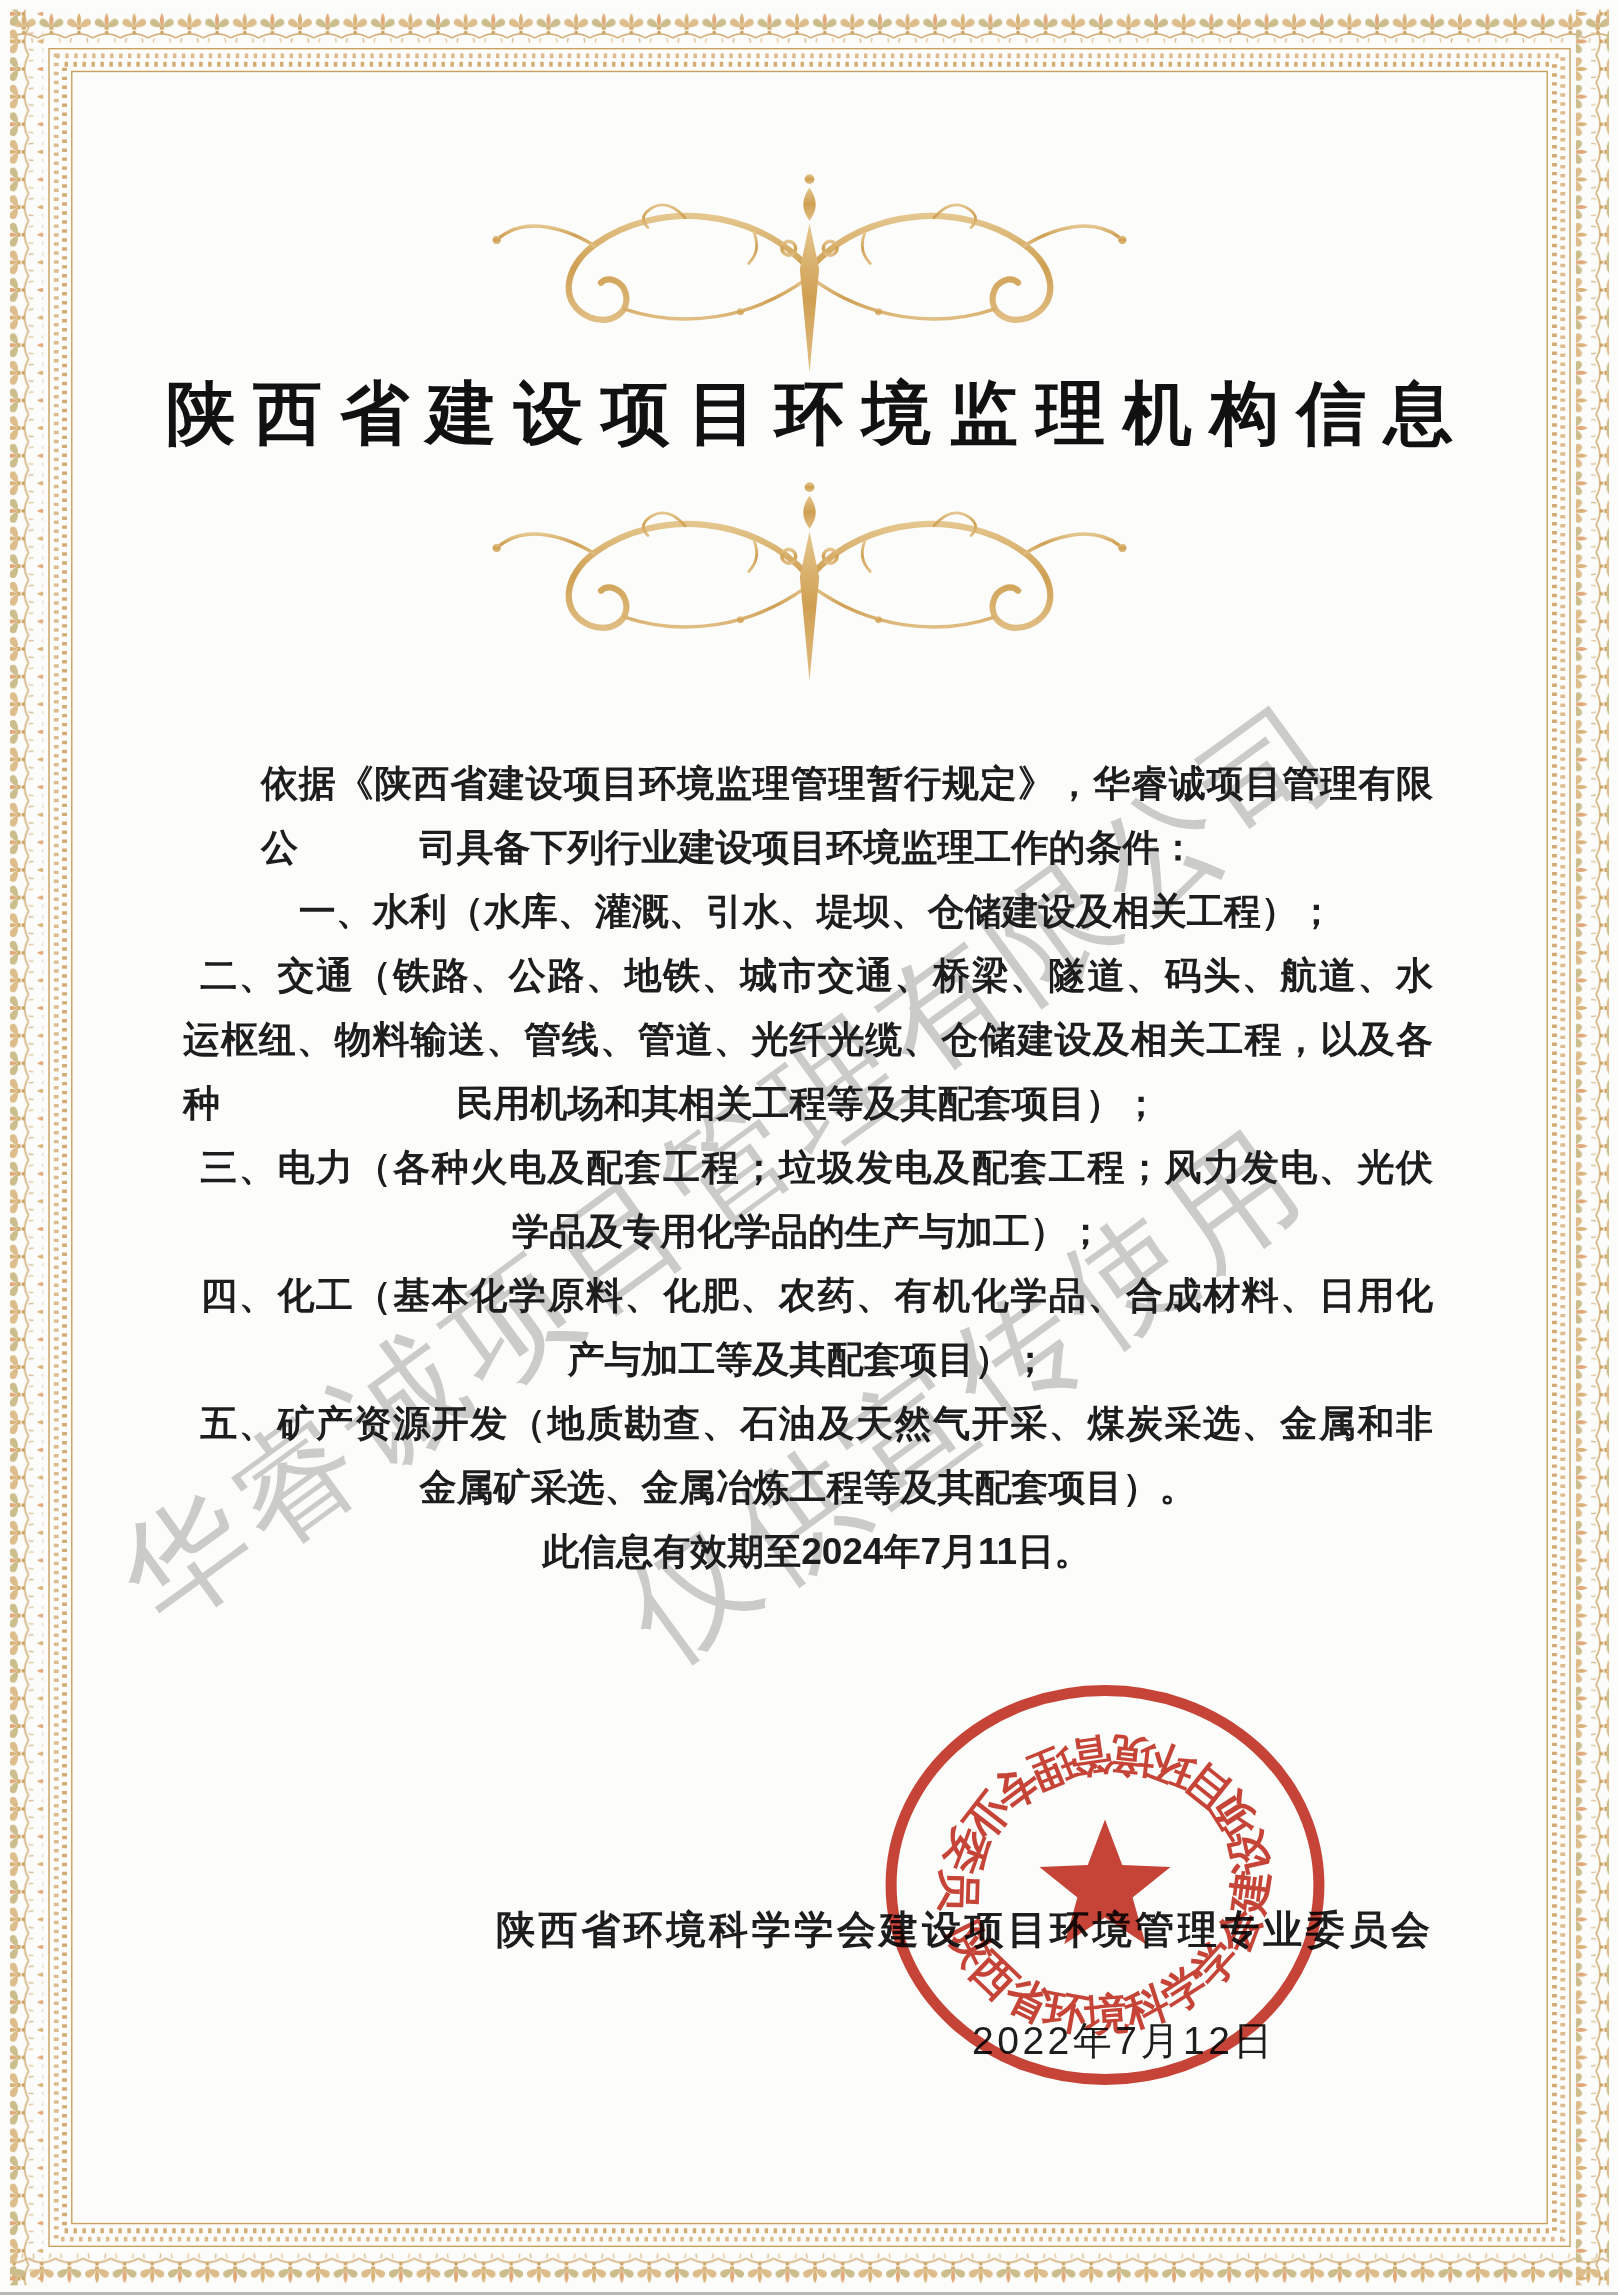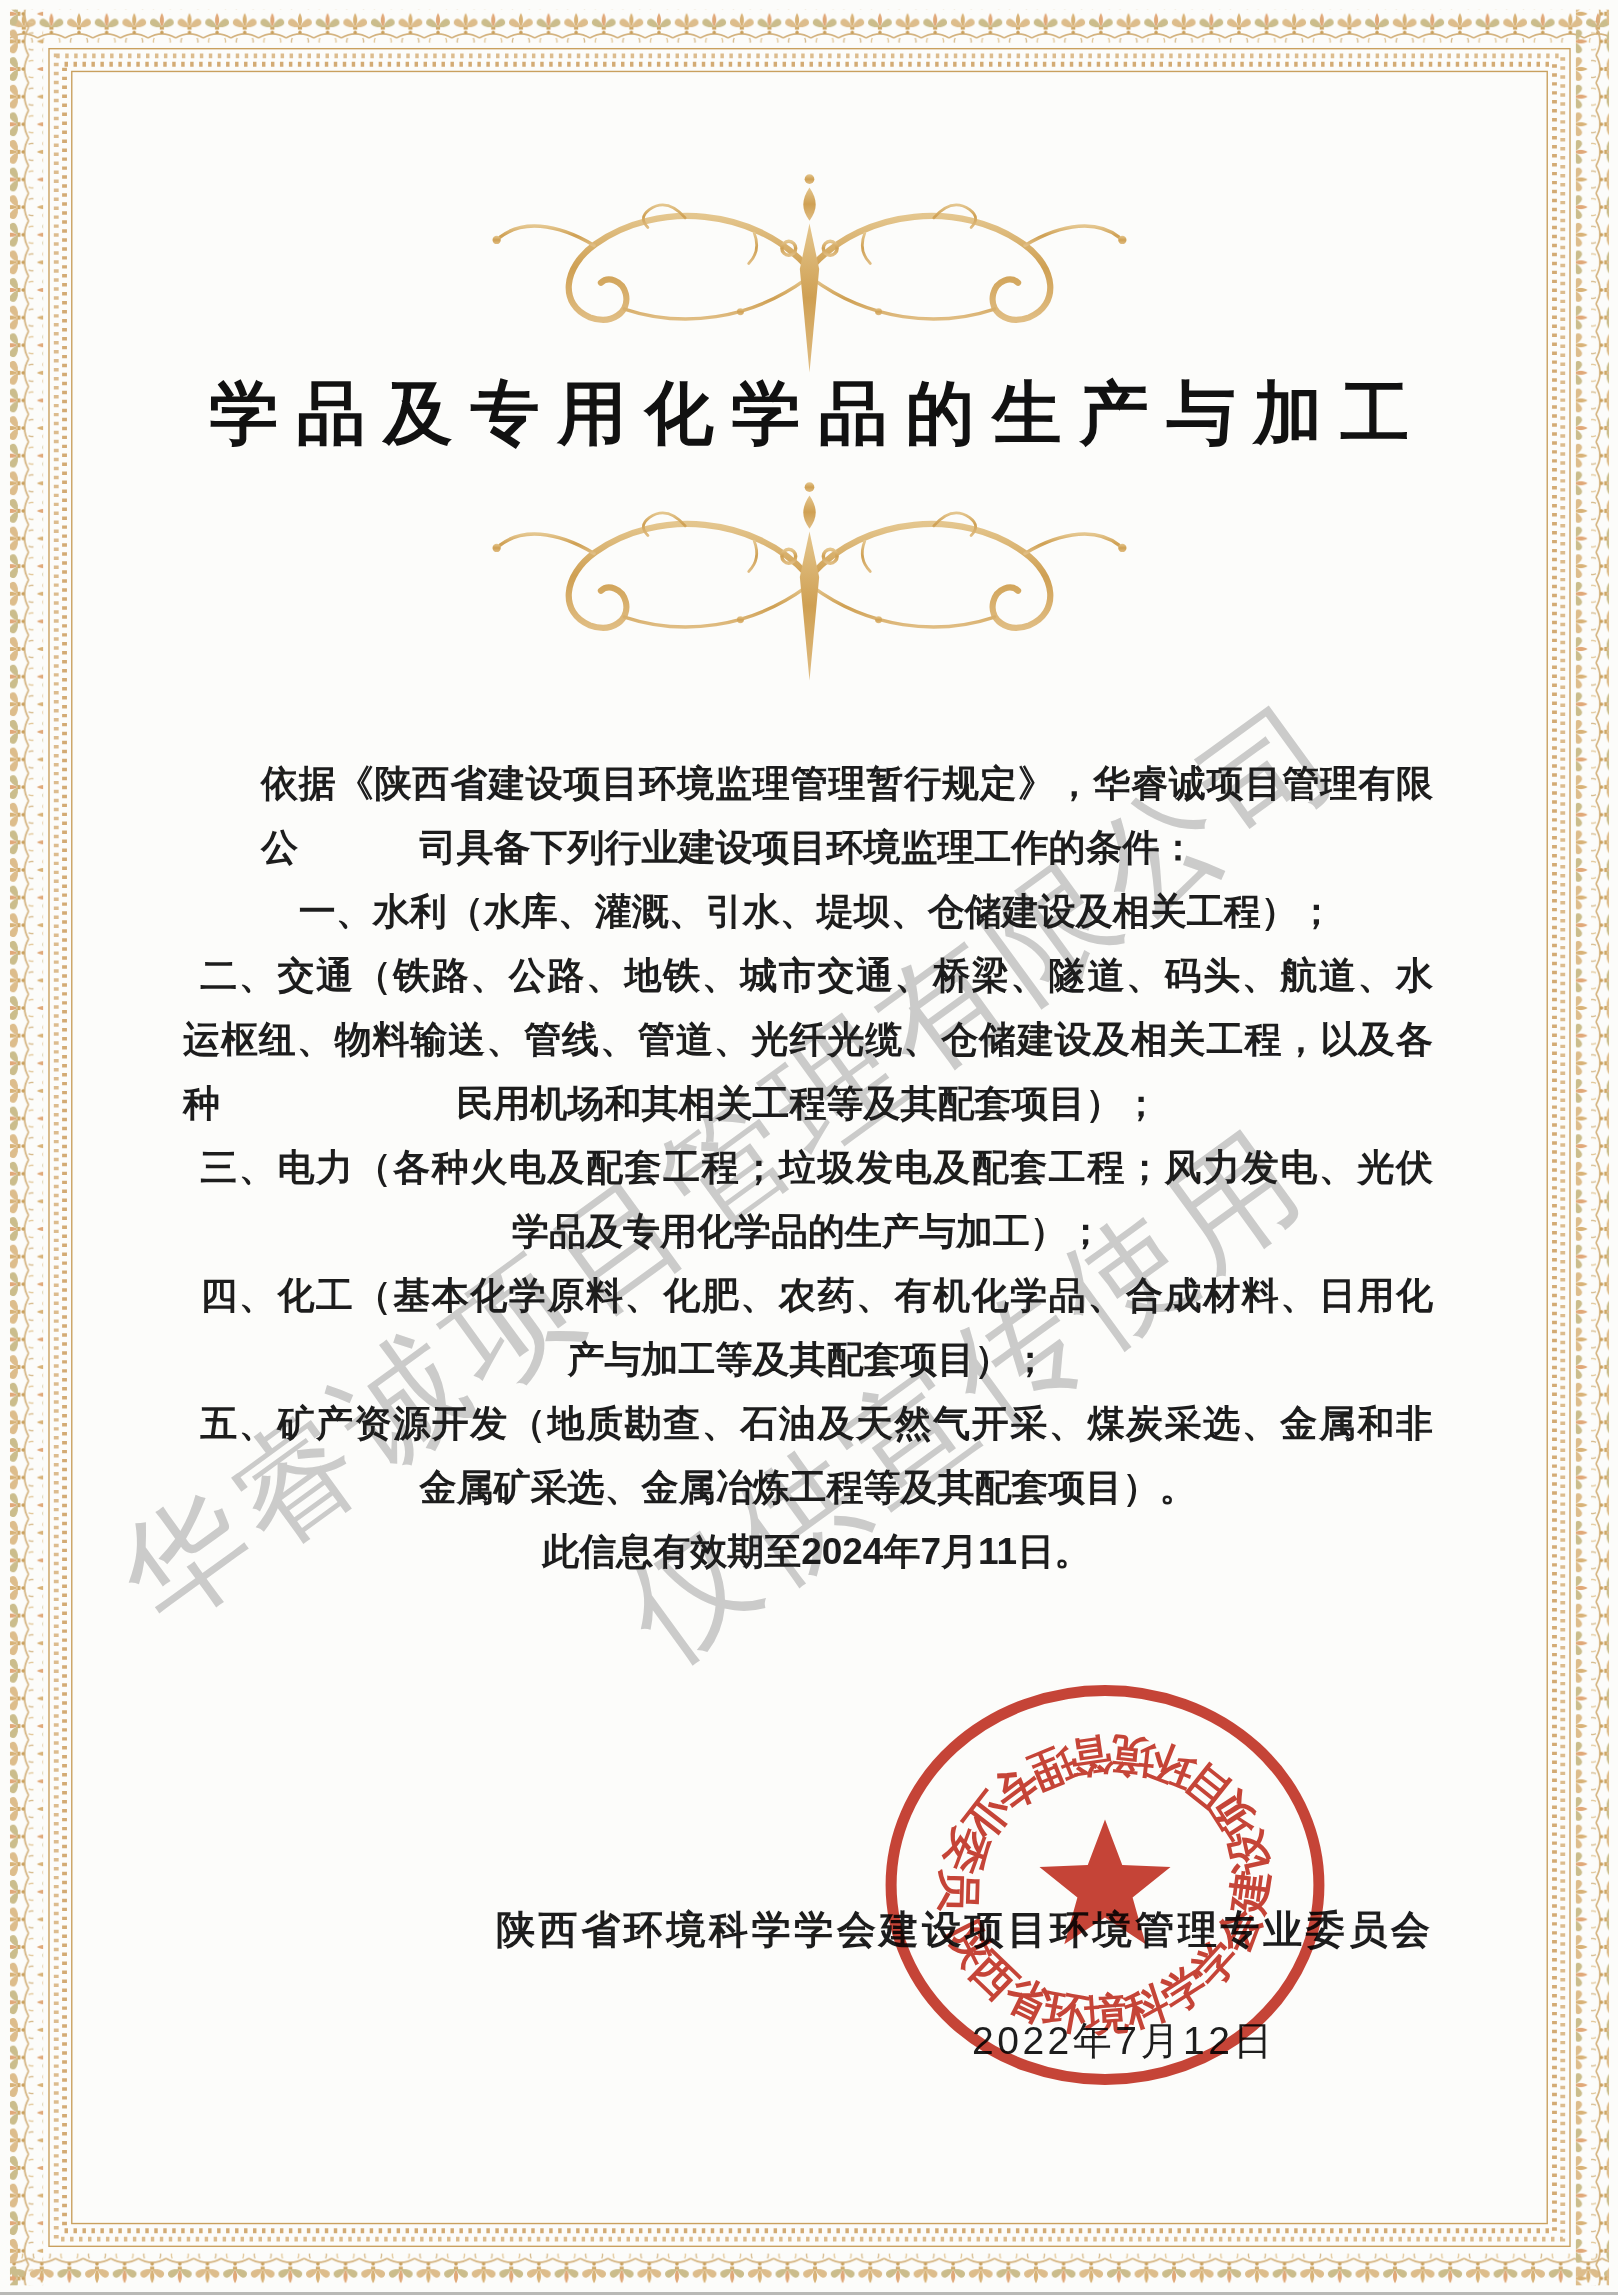--- a/index.html
+++ b/index.html
@@ -168,21 +168,21 @@
       </g>
     <g fill="url(#gg1)">
       <circle cx="480" cy="22" r="7"></circle>
       <path d="M480,34 C468,52 468,66 480,82 C492,66 492,52 480,34 Z"></path>
       <path d="M480,86 L494,152 L480,302 L466,152 Z"></path>
     </g>
     <circle cx="450" cy="122" r="10" fill="none" stroke="url(#gg1)" stroke-width="5"></circle>
     <circle cx="510" cy="122" r="10" fill="none" stroke="url(#gg1)" stroke-width="5"></circle>
   </svg>
 
-  <div id="title">学品及专用化学品的生产与加工</div>
+  <div id="title">陕西省建设项目环境监理机构信息</div>
 
   <svg class="flourish" id="flourish-bottom" width="663" height="221" viewBox="0 0 960 320">
     <defs>
       <linearGradient id="gg2" x1="0" y1="0" x2="0" y2="1">
         <stop offset="0" stop-color="#e4c68e"></stop>
           <stop offset="0.5" stop-color="#cfa053"></stop>
           <stop offset="1" stop-color="#e0bd83"></stop>
       </linearGradient>
       <g id="halfF2" stroke="url(#gg2)" fill="none" stroke-linecap="round">
         <path d="M484,148 C560,64 700,52 790,116 C838,150 842,204 798,222 C766,234 740,214 746,188 C751,168 772,162 782,172" stroke-width="9"></path>

